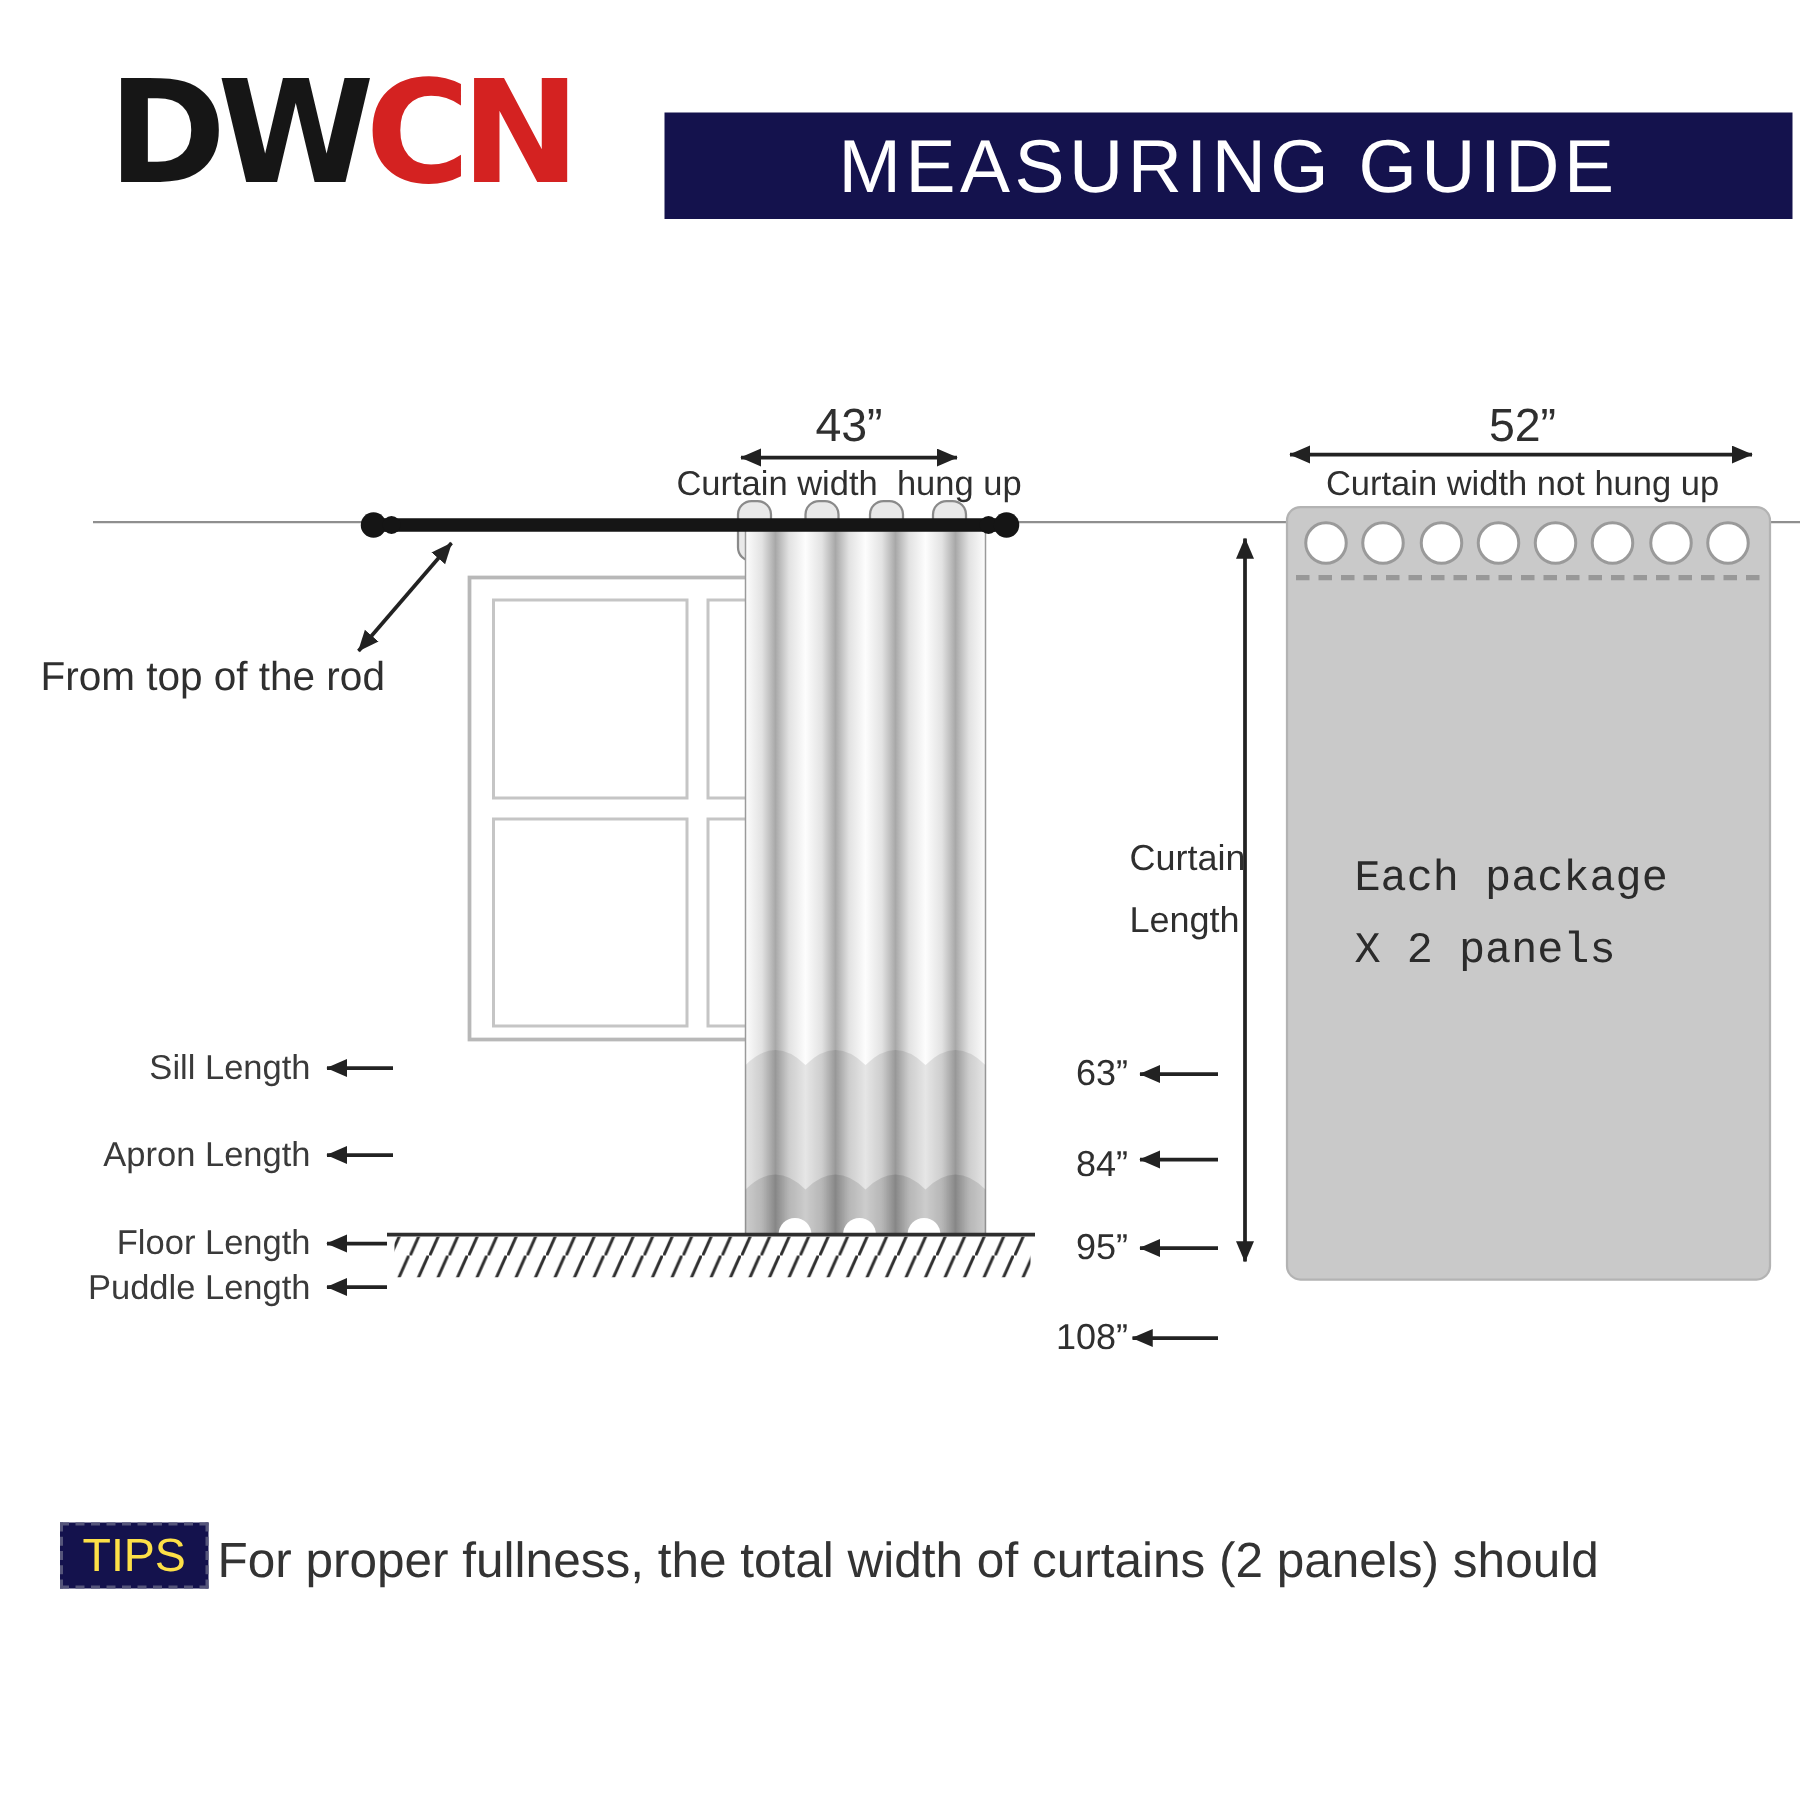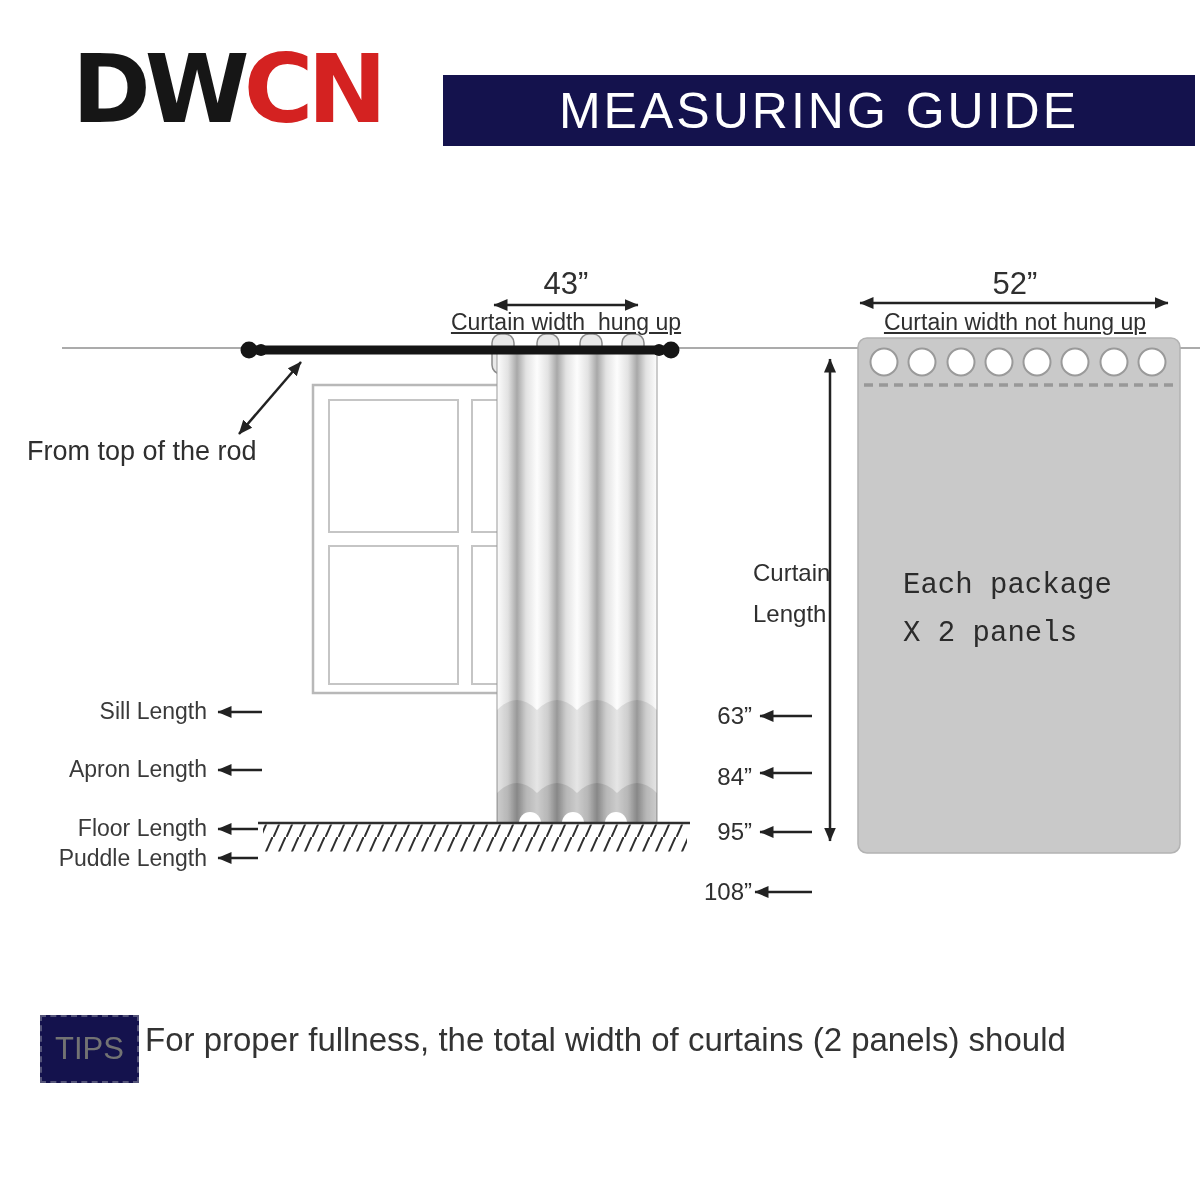--- a/index.html
+++ b/index.html
@@ -10,33 +10,33 @@
   
   .logo{left:72px;top:40px;font-family:"DejaVu Sans",sans-serif;font-weight:bold;
         font-size:95px;line-height:1.05;letter-spacing:-6px;}
   .logo .blk{color:#161616;}
   .logo .red{color:#d42221;}
   .banner{left:443px;top:75px;width:752px;height:71px;background:#14124d;
           display:flex;align-items:center;justify-content:center;
           color:#fff;font-size:50px;letter-spacing:3px;}
   
   .mval{font-size:31px;text-align:center;}
-  .mlabel{font-size:23px;text-align:center;white-space:pre;text-decoration:underline;}
+  .mlabel{font-size:23px;text-align:center;white-space:pre;}
   .v43{left:440px;top:266px;width:252px;}
   .l43{left:430px;top:309px;width:272px;}
   .v52{left:855px;top:266px;width:320px;}
   .l52{left:855px;top:309px;width:320px;}
   .rodnote{left:27px;top:436px;font-size:27px;}
   .clen{left:721px;top:552px;font-size:24px;line-height:41px;margin-left:32px;}
   .mark{width:207px;text-align:right;font-size:23px;color:#3a3a3a;}
   .opt{left:642px;width:110px;text-align:right;font-size:24px;}
   .pkg{left:903px;font-size:29px;color:#2b2b2b;font-family:Liberation Mono, monospace;}
   
-  .tipsbadge{left:40px;top:1015px;background:#14124d;color:#737373;font-size:31px;
-             line-height:36px;padding:14px 13px;border:2px dashed #55557a;}
+  .tipsbadge{left:40px;top:1015px;background:#14124d;color:#fde047;font-size:31px;
+             line-height:36px;padding:2px 13px;border:2px dashed #55557a;}
   .tipline{font-size:33px;color:#333;}
 </style>
 </head>
 <body>
 
 <div id="stage">
 
   <svg id="gfx" width="1200" height="1200" viewBox="0 0 1200 1200">
     <defs>
       <marker id="mA" markerUnits="userSpaceOnUse" markerWidth="15" markerHeight="13" refX="13.5" refY="6" orient="auto-start-reverse">

